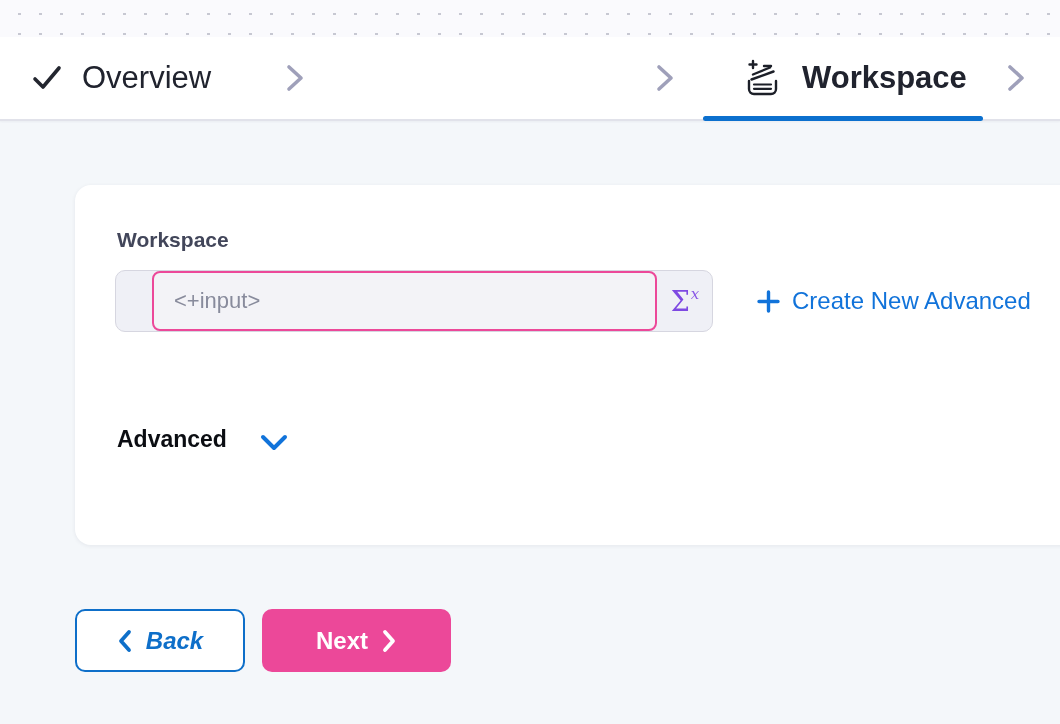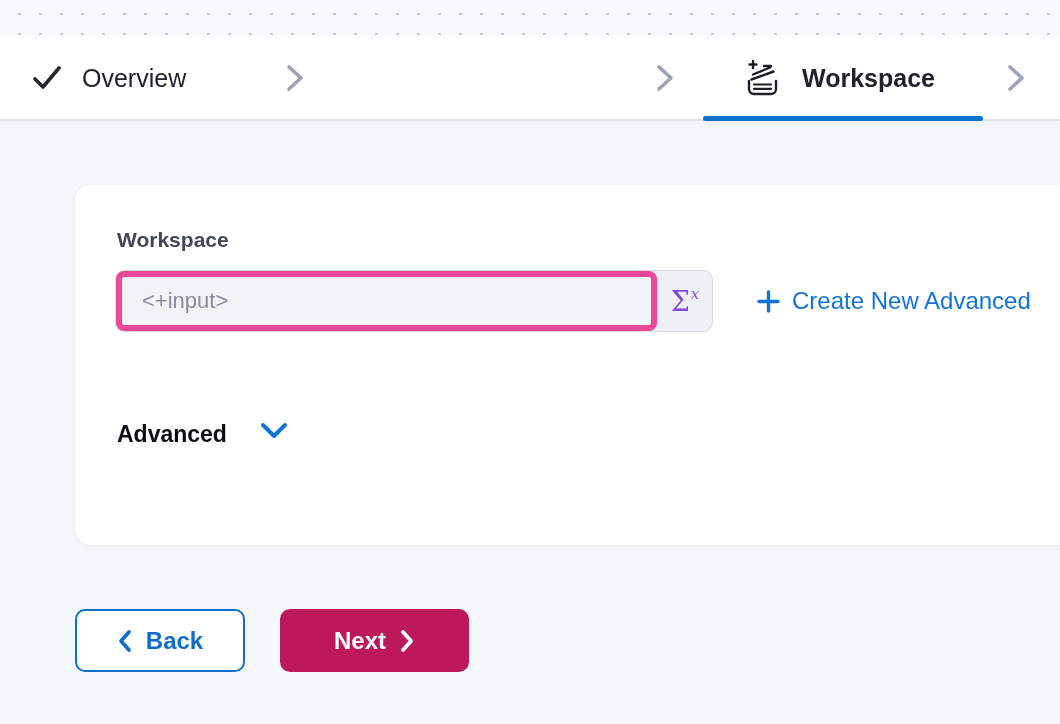--- a/index.html
+++ b/index.html
@@ -23,21 +23,21 @@
   
   .stepper-bar {
     position: absolute; top: 37px; left: 0; right: 0; height: 82px;
     background: #ffffff;
     border-bottom: 2px solid #e1e2ea;
     box-shadow: 0 1px 2px rgba(40,40,70,0.05);
   }
   .step {
     position: absolute; top: 0; height: 82px;
     display: flex; align-items: center; gap: 18px;
-    color: #20232e; font-size: 25px; font-weight: 500;
+    color: #20232e; font-size: 31px; font-weight: 500;
     cursor: pointer; white-space: nowrap;
   }
   .step.active { font-weight: 700; }
   .step-sep { position: absolute; top: 26px; }
   .active-underline {
     position: absolute; bottom: -2px; left: 703px;
     width: 280px; height: 5px; border-radius: 3px;
     background: #0c70ce; z-index: 2;
   }
 
@@ -54,24 +54,24 @@
   }
   .formula-group {
     position: absolute; left: 40px; top: 85px;
     width: 598px; height: 62px;
     display: flex; align-items: stretch;
     background: #eff0f6; border: 1px solid #d6d6e0; border-radius: 10px;
     box-sizing: border-box;
   }
   .workspace-input {
     flex: 1 1 auto; min-width: 0;
-    background: #f3f3f7; border: 6px solid #ec4899; border-radius: 8px;
+    background: #f3f3f7; border: 2px solid #ec4899; border-radius: 8px;
     font-family: "Liberation Sans", sans-serif;
     font-size: 22px; color: #3a3e4e; padding: 0 20px;
-    outline: none; box-sizing: border-box;
+    outline: none; box-sizing: border-box; margin-left: 36px;
   }
   .workspace-input::placeholder { color: #888b9c; opacity: 1; }
   .sigma-btn {
     flex: 0 0 55px; display: flex; align-items: center; justify-content: center;
     background: transparent; border: none; cursor: pointer;
   }
   .sigma-sym {
     font-family: "DejaVu Serif", serif;
     font-size: 27px; color: #7e49e2; line-height: 1;
   }
@@ -80,39 +80,40 @@
     font-size: 15px; color: #8b5ae6; position: relative; top: -7px; left: 1px;
   }
   .create-link {
     position: absolute; left: 681px; top: 85px; height: 62px;
     display: flex; align-items: center; gap: 11px;
     color: #1173da; font-size: 24px; font-weight: 500;
     white-space: nowrap; cursor: pointer; text-decoration: none;
   }
   .advanced-row {
     position: absolute; left: 42px; top: 236px; height: 32px;
-    display: flex; align-items: flex-start; gap: 32px; cursor: pointer;
+    display: flex; align-items: flex-end; gap: 32px; cursor: pointer;
   }
   .advanced-label { font-size: 23px; font-weight: 700; color: #0b0d12; }
 
   
   .btn {
     position: absolute; top: 609px; height: 63px;
     display: flex; align-items: center; justify-content: center; gap: 14px;
     border-radius: 10px; font-family: "Liberation Sans", sans-serif;
     font-size: 24px; font-weight: 700; cursor: pointer;
   }
   .btn-back {
     left: 75px; width: 170px;
     background: #ffffff; border: 2px solid #0e6fc9; color: #0e6fc9;
     box-sizing: border-box;
+    font-style: italic;
   }
   .btn-next {
-    left: 280px; width: 189px;
-    background: #be185d; border: none; color: #ffffff;
+    left: 262px; width: 189px;
+    background: #ec4899; border: none; color: #ffffff;
   }
   svg { display: block; }
 </style>
 </head>
 <body>
 
 <div class="screen">
 
   <div class="dots-strip"></div>
 

